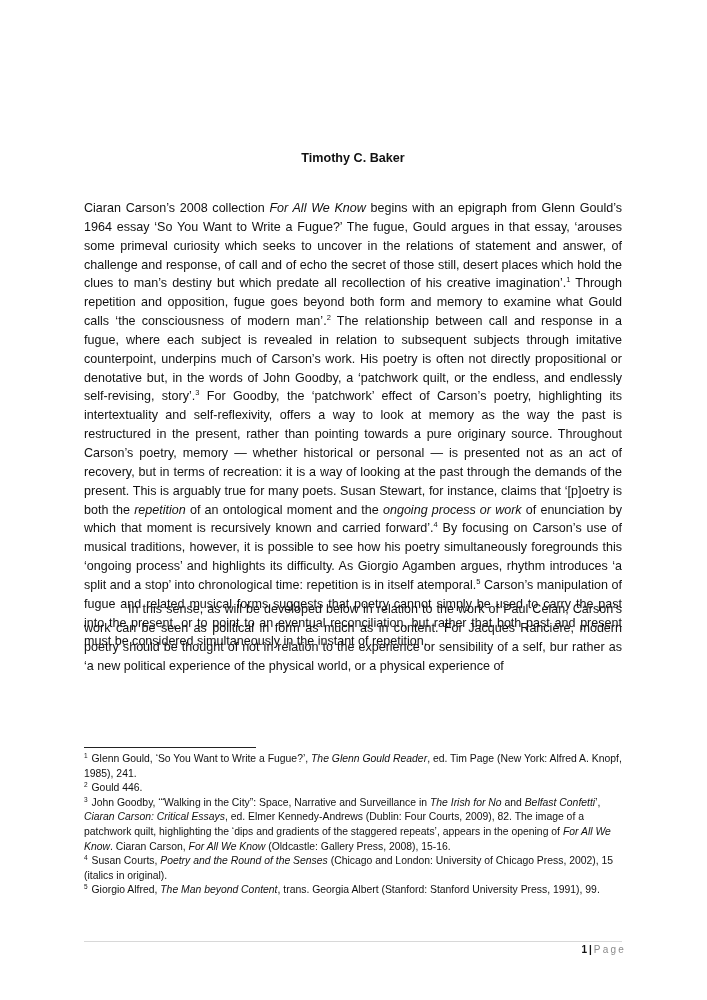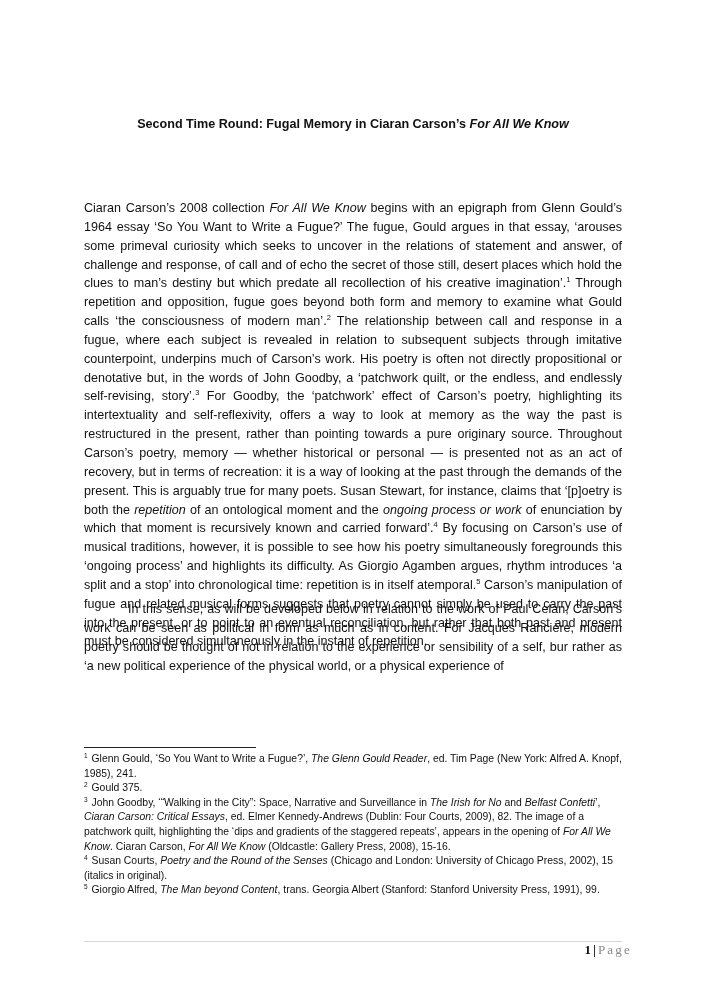--- a/index.html
+++ b/index.html
@@ -33,46 +33,44 @@
     position: absolute; left: 84px; width: 545px; top: 752px;
     font-size: 10.4px; line-height: 14.6px; margin: 0;
   }
   .footnote { margin: 0; }
   .footnote sup { font-size: 6.5px; vertical-align: 4px; margin-right: 1px; }
   .footer-rule {
     position: absolute; left: 84px; top: 941px; width: 538px; height: 0;
     border-top: 1px solid #d8d8d8;
   }
   .footer {
-    position: absolute; right: 75px; top: 944px;
-    font-size: 13px; line-height: 12px; font-family: Liberation Serif, serif;
+    position: absolute; right: 81px; top: 944px;
+    font-size: 10px; line-height: 12px;
   }
   .footer .pnum { font-weight: bold; color: #111; }
   .footer .sep { font-weight: bold; color: #111; margin: 0 2px; }
   .footer .plabel { color: #8a8a8a; letter-spacing: 2.2px; }
   em { font-style: italic; }
 </style>
 </head>
 <body>
 
 <div class="page">
 
-  <div class="title">
-    <span>Second Time Round: Fugal Memory in Ciaran Carson’s </span><em>For All We Know</em>
-  </div>
 
+  <div class="author">Timothy C. Baker</div>
 
   <p class="body-text" id="para1"><span>Ciaran Carson’s 2008 collection </span><em>For All We Know</em><span> begins with an epigraph from Glenn Gould’s 1964 essay ‘So You Want to Write a Fugue?’ The fugue, Gould argues in that essay, ‘arouses some primeval curiosity which seeks to uncover in the relations of statement and answer, of challenge and response, of call and of echo the secret of those still, desert places which hold the clues to man’s destiny but which predate all recollection of his creative imagination’.</span><sup>1</sup><span> Through repetition and opposition, fugue goes beyond both form and memory to examine what Gould calls ‘the consciousness of modern man’.</span><sup>2</sup><span> The relationship between call and response in a fugue, where each subject is revealed in relation to subsequent subjects through imitative counterpoint, underpins much of Carson’s work. His poetry is often not directly propositional or denotative but, in the words of John Goodby, a ‘patchwork quilt, or the endless, and endlessly self-revising, story’.</span><sup>3</sup><span> For Goodby, the ‘patchwork’ effect of Carson’s poetry, highlighting its intertextuality and self-reflexivity, offers a way to look at memory as the way the past is restructured in the present, rather than pointing towards a pure originary source. Throughout Carson’s poetry, memory — whether historical or personal — is presented not as an act of recovery, but in terms of recreation: it is a way of looking at the past through the demands of the present. This is arguably true for many poets. Susan Stewart, for instance, claims that ‘[p]oetry is both the </span><em>repetition</em><span> of an ontological moment and the </span><em>ongoing process or work</em><span> of enunciation by which that moment is recursively known and carried forward’.</span><sup>4</sup><span> By focusing on Carson’s use of musical traditions, however, it is possible to see how his poetry simultaneously foregrounds this ‘ongoing process’ and highlights its difficulty. As Giorgio Agamben argues, rhythm introduces ‘a split and a stop’ into chronological time: repetition is in itself atemporal.</span><sup>5</sup><span> Carson’s manipulation of fugue and related musical forms suggests that poetry cannot simply be used to carry the past into the present, or to point to an eventual reconciliation, but rather that both past and present must be considered simultaneously in the instant of repetition.</span></p>
   <p class="body-text" id="para2"><span>In this sense, as will be developed below in relation to the work of Paul Celan, Carson’s work can be seen as political in form as much as in content. For Jacques Rancière, modern poetry should be thought of not in relation to the experience or sensibility of a self, bur rather as ‘a new political experience of the physical world, or a physical experience of</span></p>
 
   <div class="fn-rule"></div>
 
   <div class="footnotes">
     <p class="footnote"><sup>1</sup> <span>Glenn Gould, ‘So You Want to Write a Fugue?’, </span><em>The Glenn Gould Reader</em><span>, ed. Tim Page (New York: Alfred A. Knopf, 1985), 241.</span></p>
-    <p class="footnote"><sup>2</sup> <span>Gould 375.</span></p>
+    <p class="footnote"><sup>2</sup> <span>Gould 446.</span></p>
     <p class="footnote"><sup>3</sup> <span>John Goodby, ‘“Walking in the City”: Space, Narrative and Surveillance in </span><em>The Irish for No</em><span> and </span><em>Belfast Confetti</em><span>’, </span><em>Ciaran Carson: Critical Essays</em><span>, ed. Elmer Kennedy-Andrews (Dublin: Four Courts, 2009), 82. The image of a patchwork quilt, highlighting the ‘dips and gradients of the staggered repeats’, appears in the opening of </span><em>For All We Know</em><span>. Ciaran Carson, </span><em>For All We Know</em><span> (Oldcastle: Gallery Press, 2008), 15-16.</span></p>
     <p class="footnote"><sup>4</sup> <span>Susan Courts, </span><em>Poetry and the Round of the Senses</em><span> (Chicago and London: University of Chicago Press, 2002), 15 (italics in original).</span></p>
     <p class="footnote"><sup>5</sup> <span>Giorgio Alfred, </span><em>The Man beyond Content</em><span>, trans. Georgia Albert (Stanford: Stanford University Press, 1991), 99.</span></p>
   </div>
 
   <div class="footer-rule"></div>
 
   <div class="footer">
     <span class="pnum">1</span><span class="sep">|</span><span class="plabel">Page</span>
   </div>

